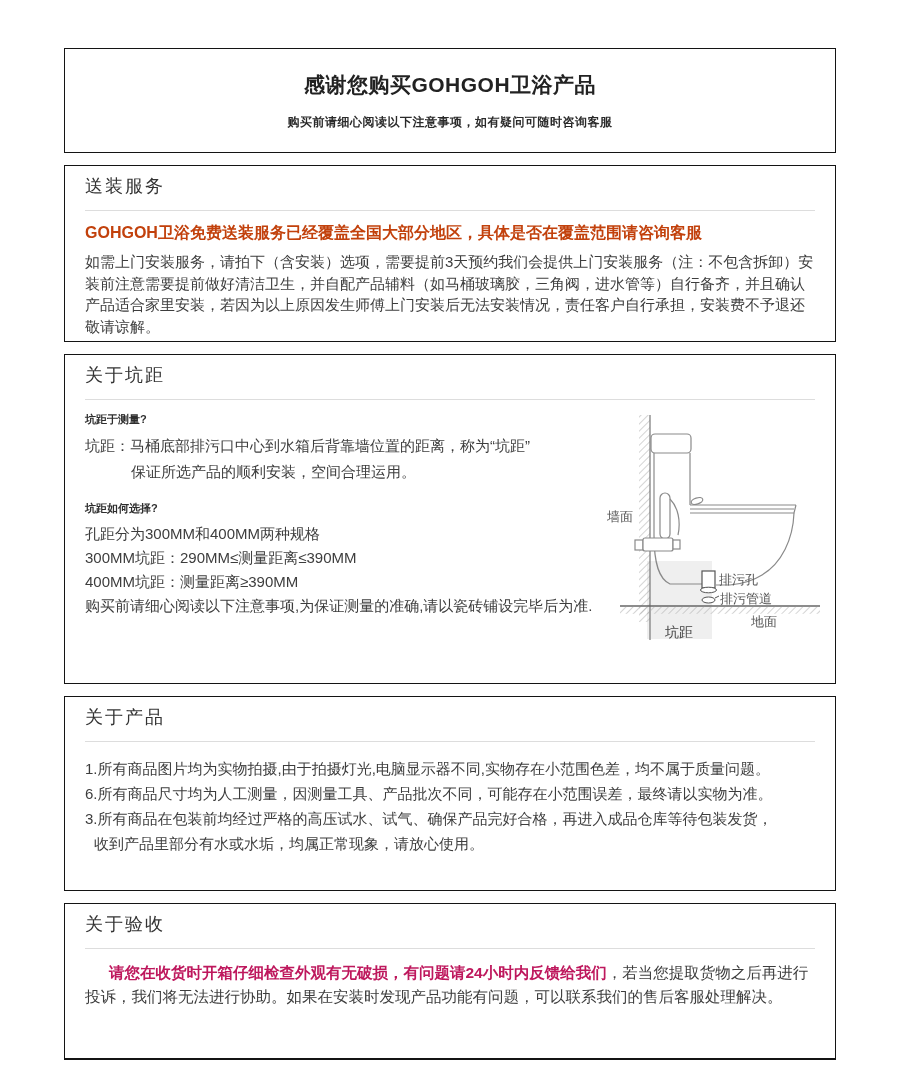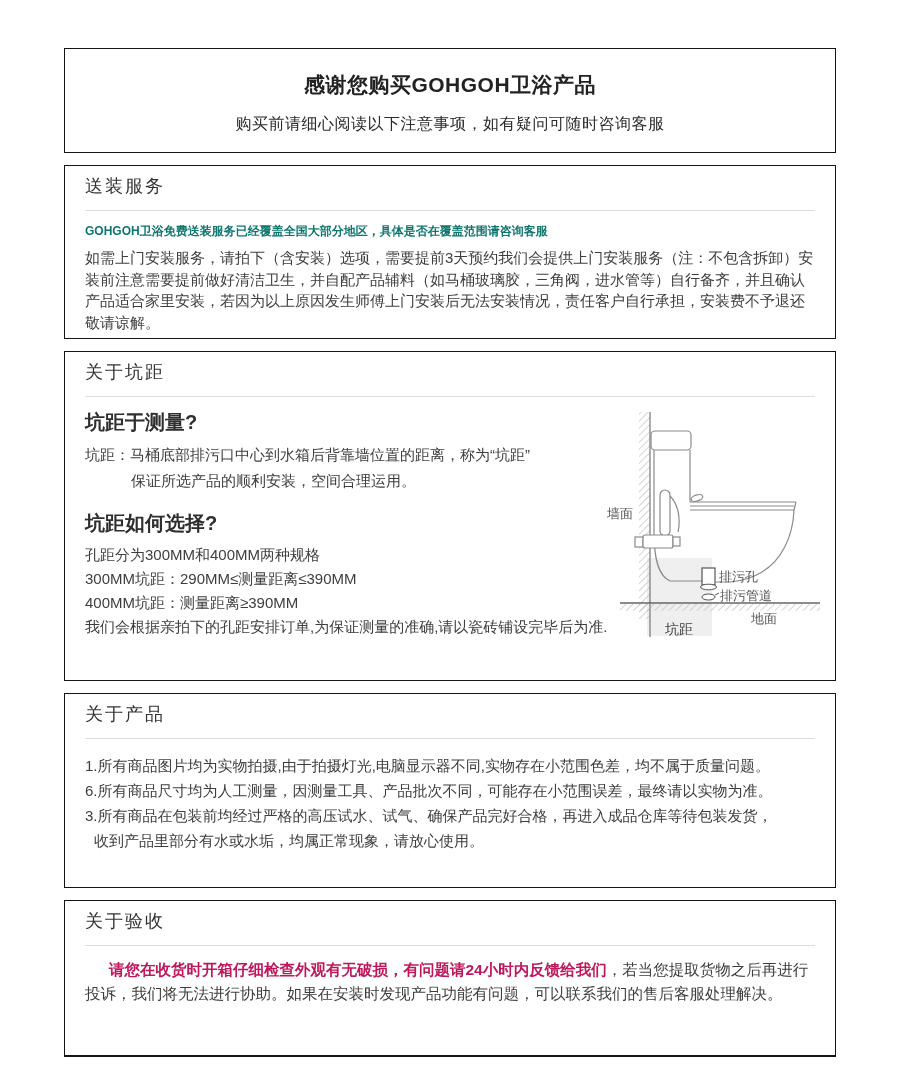--- a/index.html
+++ b/index.html
@@ -1,29 +1,29 @@
 <!DOCTYPE html>
 <html><head>
 <meta charset="utf-8">
 <style>
   html,body{margin:0;padding:0;background:#fff;}
   body{width:900px;font-family:"Liberation Sans",sans-serif;color:#333;}
   .page{padding:48px 64px 20px 64px;}
   .box{border:1px solid #141414;background:#fff;box-sizing:border-box;margin-bottom:12px;padding:4px 20px;}
   .box.header-box{min-height:105px;text-align:center;padding-top:22px;}
   .h-title{font-size:21px;font-weight:bold;color:#222;letter-spacing:.5px;}
-  .h-sub{font-size:16px;color:#2a2a2a;margin-top:15px;letter-spacing:.5px;}
+  .h-sub{font-size:12px;color:#2a2a2a;margin-top:15px;letter-spacing:.5px;font-weight:bold;}
   .sec-title{font-size:18px;font-weight:400;color:#333;letter-spacing:2px;margin:4px 0 12px 0;}
   .rule{height:1px;background:#ddd;margin:0 0 12px 0;}
-  .lead{font-weight:bold;font-size:12px;color:#0f766e;margin:12px 0 7px 0;}
+  .lead{font-weight:bold;font-size:16px;color:#c2410c;margin:12px 0 7px 0;}
   .body-text{font-size:15px;line-height:21.5px;color:#3d3d3d;margin:0;}
   .delivery-box{min-height:174px;}
   .pit-box{min-height:330px;position:relative;}
   .pit-text{width:565px;}
-  .q-head{font-weight:bold;font-size:20px;color:#2e2e2e;margin:8px 0 6px 0;}
+  .q-head{font-weight:bold;font-size:11px;color:#2e2e2e;margin:8px 0 6px 0;}
   .pline{font-size:15px;line-height:26px;color:#3d3d3d;}
   .pline.indent{padding-left:46px;}
   .cline{font-size:15px;line-height:24px;color:#3d3d3d;}
   .product-box{min-height:195px;}
   .note{font-size:15px;line-height:25px;color:#3d3d3d;}
   .note.cont{padding-left:9px;}
   .acc-box{min-height:157px;border-bottom-width:2px;}
   .acc-p{font-size:15.5px;line-height:24px;color:#3d3d3d;margin:10px 0 0 0;}
   .acc-p b{color:#be185d;margin-left:24px;}
   .diagram{position:absolute;top:54px;right:6px;width:225px;height:242px;}
@@ -52,21 +52,21 @@
 
     <div class="pit-text">
       <div class="q-head">坑距于测量?</div>
       <div class="pline">坑距：马桶底部排污口中心到水箱后背靠墙位置的距离，称为“坑距”</div>
       <div class="pline indent">保证所选产品的顺利安装，空间合理运用。</div>
 
       <div class="q-head" style="margin-top:16px;">坑距如何选择?</div>
       <div class="cline">孔距分为300MM和400MM两种规格</div>
       <div class="cline">300MM坑距：290MM≤测量距离≤390MM</div>
       <div class="cline">400MM坑距：测量距离≥390MM</div>
-      <div class="cline">我们会根据亲拍下的孔距安排订单,为保证测量的准确,请以瓷砖铺设完毕后为准.</div>
+      <div class="cline">购买前请细心阅读以下注意事项,为保证测量的准确,请以瓷砖铺设完毕后为准.</div>
     </div>
 
     <svg class="diagram" viewBox="0 0 225 242">
       <defs>
         <pattern id="hz" width="5" height="5" patternUnits="userSpaceOnUse" patternTransform="rotate(45)">
           <line x1="0" y1="0" x2="0" y2="5" stroke="#aaa" stroke-width="1"></line>
         </pattern>
       </defs>
 
       <rect x="43" y="152" width="65" height="78" fill="#efefef"></rect>

